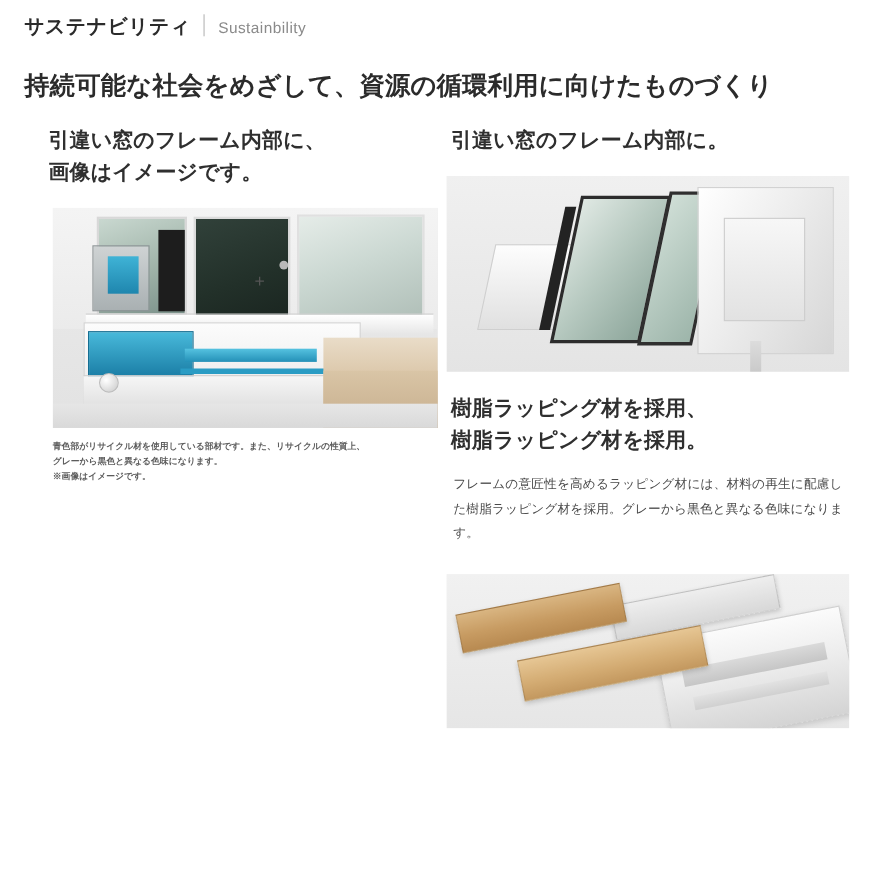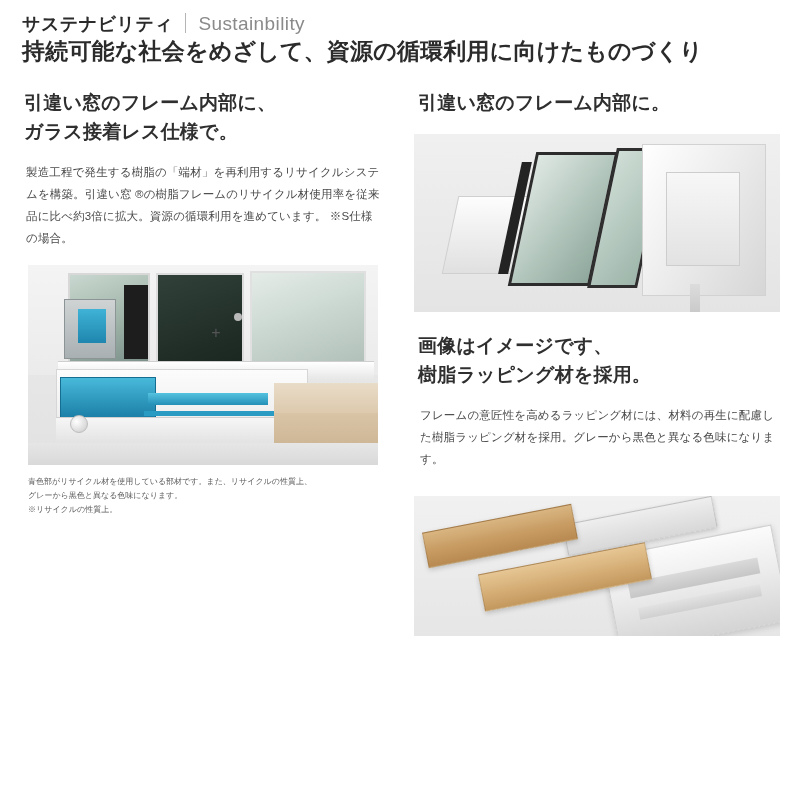--- a/index.html
+++ b/index.html
@@ -39,40 +39,40 @@
   .header-divider {
     display: inline-block;
     width: 1px;
     height: 20px;
     background: #b5b5b5;
     margin: 0 12px;
     position: relative;
     top: 3px;
   }
   .header-en {
-    font-size: 19px;
+    font-size: 14px;
     color: #8a8a8a;
     font-weight: normal;
     letter-spacing: 0.4px;
   }
 
   .headline {
-    margin-top: 0;
+    margin-top: 26px;
     font-size: 23px;
     font-weight: bold;
     color: #2b2b2b;
     letter-spacing: 0.2px;
     padding-left: 2px;
   }
 
   
   .columns {
     display: flex;
     margin-top: 22px;
-    gap: 28px;
+    margin-left: 20px;
   }
   .col {
     width: 366px;
     flex: none;
   }
   .sub-title {
     font-size: 19px;
     font-weight: bold;
     color: #2f2f2f;
     line-height: 1.52;
@@ -87,20 +87,21 @@
     letter-spacing: 0.15px;
     padding-left: 6px;
     padding-right: 2px;
   }
   .caption {
     margin-top: 10px;
     font-size: 8px;
     line-height: 1.72;
     color: #5c5c5c;
     padding-left: 8px;
+    font-weight: bold;
   }
 
   
   .figure {
     position: relative;
     margin-top: 16px;
     overflow: hidden;
     background: #f2f2f2;
   }
   .fig-a { height: 200px; margin-left: 8px; width: 350px; }
@@ -291,23 +292,22 @@
 
   <div class="headline">持続可能な社会をめざして、資源の循環利用に向けたものづくり</div>
 
   <div class="columns">
 
     <div class="col">
 
       <div class="section">
         <div class="sub-title">
           <div>引違い窓のフレーム内部に、</div>
-          <div>ガラス接着レス仕様で。</div>
-        </div>
-        <div class="body-text">製造工程で発生する樹脂の「端材」を再利用するリサイクルシステムを構築。引違い窓 ®の樹脂フレームのリサイクル材使用率を従来品に比べ約3倍に拡大。資源の循環利用を進めています。 ※S仕様の場合。</div>
+          <div>画像はイメージです。</div>
+        </div>
 
         <div class="figure fig-a">
           <div class="figA-bg"></div>
           <div class="figA-wall"></div>
           <div class="figA-glassL"></div>
           <div class="figA-glassM"></div>
           <div class="figA-glassR"></div>
           <div class="figA-frame-top"></div>
           <div class="figA-body"></div>
           <div class="figA-dark"></div>
@@ -321,21 +321,21 @@
           <div class="figA-wood2"></div>
           <div class="figA-floor"></div>
           <div class="figA-knob"></div>
           <div class="figA-plus">+</div>
           <div class="figA-screw"></div>
         </div>
 
         <div class="caption">
           <div>青色部がリサイクル材を使用している部材です。また、リサイクルの性質上、</div>
           <div>グレーから黒色と異なる色味になります。</div>
-          <div>※リサイクルの性質上。</div>
+          <div>※画像はイメージです。</div>
         </div>
       </div>
 
     </div>
 
     <div class="col">
 
       <div class="section">
         <div class="sub-title">
           <div>引違い窓のフレーム内部に。</div>
@@ -348,21 +348,21 @@
           <div class="figB-glass"></div>
           <div class="figB-glass2"></div>
           <div class="figB-frame"></div>
           <div class="figB-frame-in"></div>
           <div class="figB-stem"></div>
         </div>
       </div>
 
       <div class="section">
         <div class="sub-title" style="margin-top:20px;">
-          <div>画像はイメージです、</div>
+          <div>樹脂ラッピング材を採用、</div>
           <div>樹脂ラッピング材を採用。</div>
         </div>
         <div class="body-text">フレームの意匠性を高めるラッピング材には、材料の再生に配慮した樹脂ラッピング材を採用。グレーから黒色と異なる色味になります。</div>
 
         <div class="figure fig-c">
           <div class="figC-bg"></div>
           <div class="figC-board figC-b3"></div>
           <div class="figC-profile"></div>
           <div class="figC-profile-slot"></div>
           <div class="figC-profile-slot2"></div>

